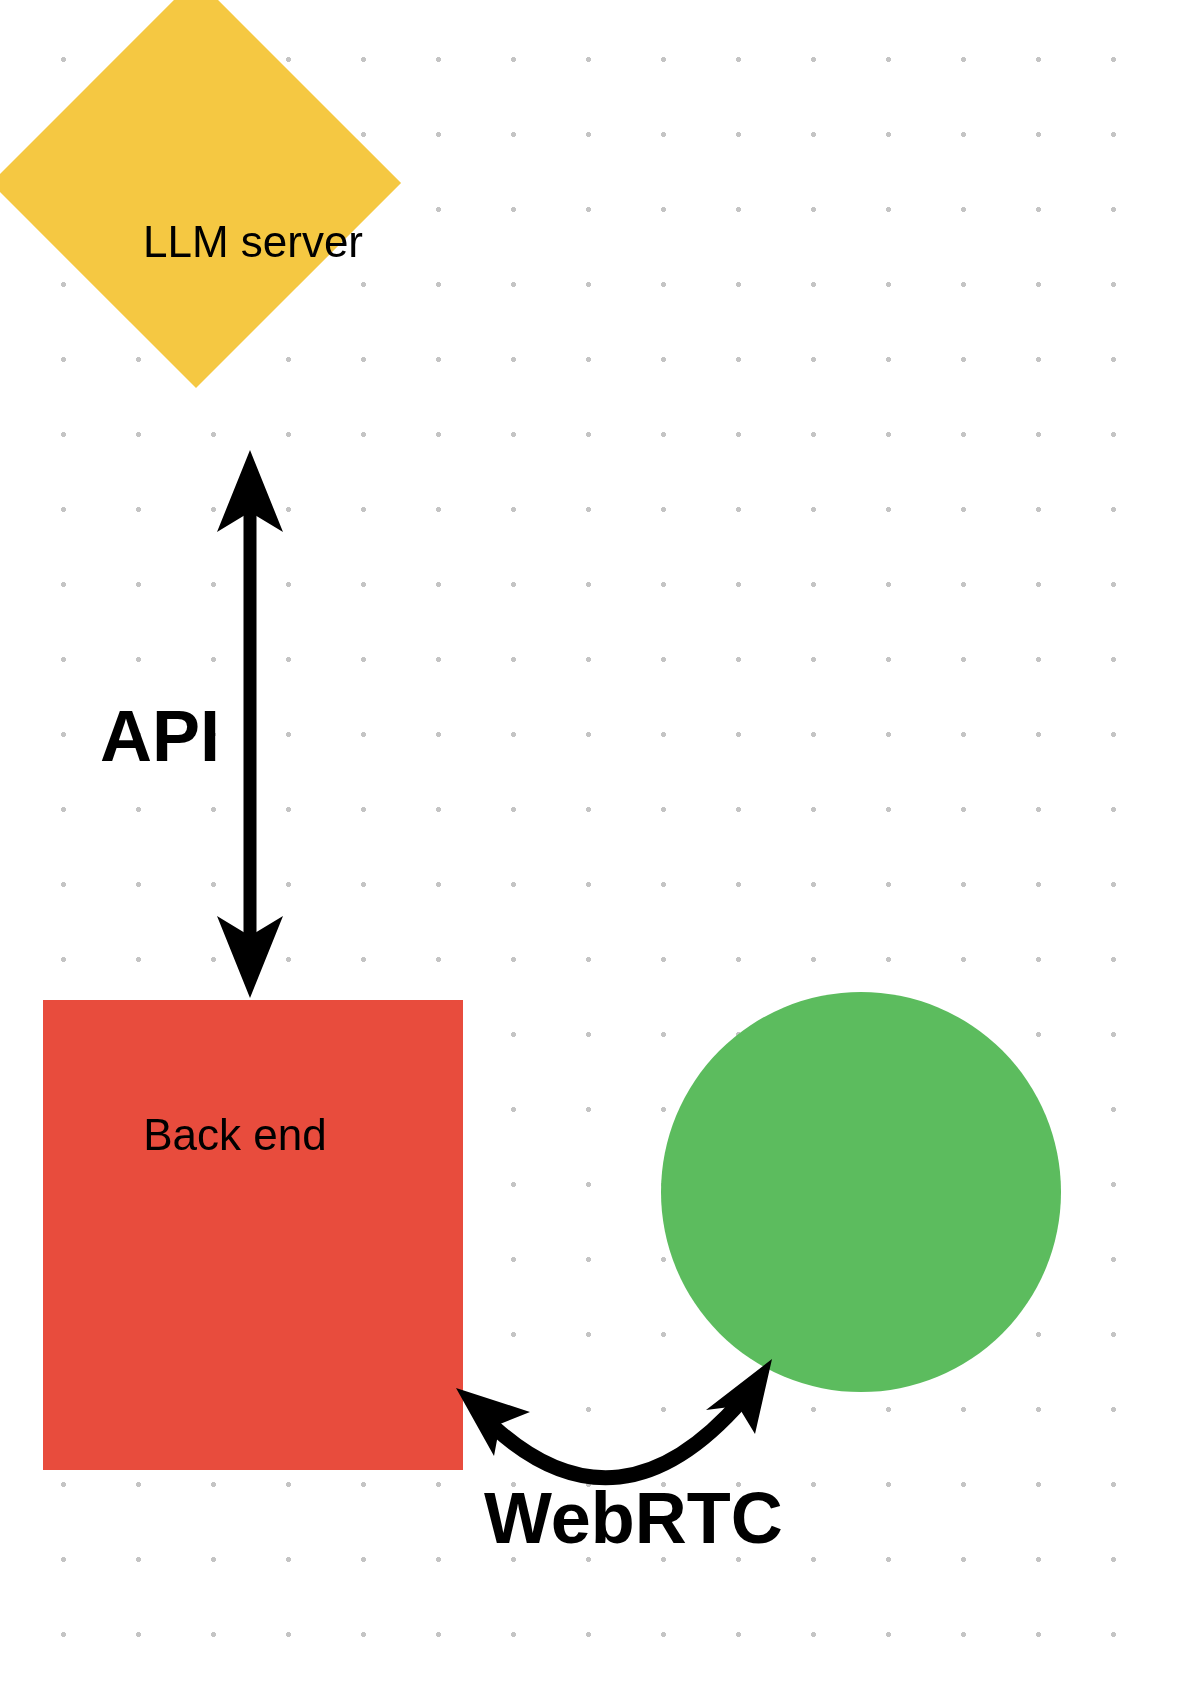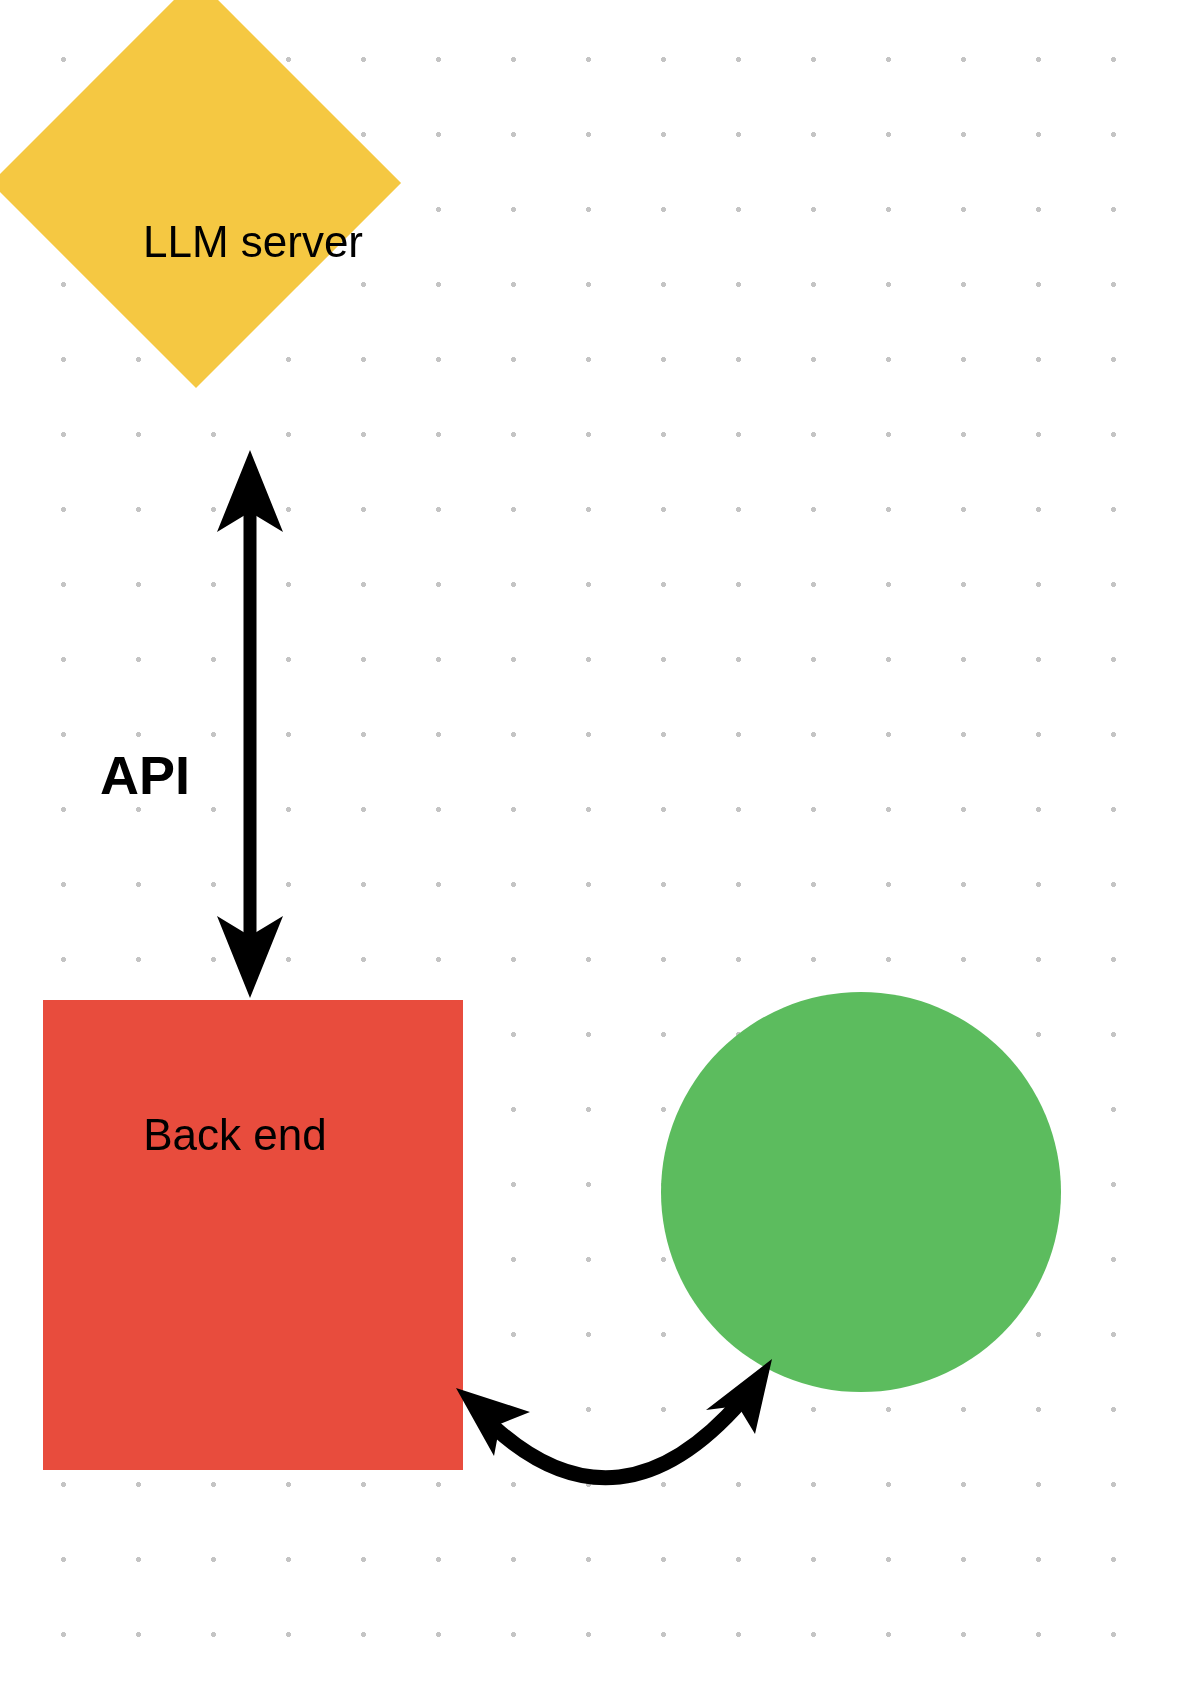--- a/index.html
+++ b/index.html
@@ -24,25 +24,24 @@
     color: #000000;
     font-size: 44px;
     font-weight: 400;
     line-height: 1;
     white-space: nowrap;
     text-align: center;
   }
   .edge-label {
     position: absolute;
     color: #000000;
-    font-size: 54px;
+    font-size: 72px;
     font-weight: 700;
     line-height: 1;
     white-space: nowrap;
-    margin-top: 48px;
   }
   #diamond-llm-server {
     position: absolute;
     left: 51px;
     top: 38px;
     width: 290px;
     height: 290px;
     transform: rotate(45deg);
   }
   #rect-back-end {
@@ -92,14 +91,15 @@
 
     <g>
       <path d="M 495 1428 Q 620 1540 742 1400" fill="none" stroke="#000000" stroke-width="15" stroke-linecap="butt"></path>
       <polygon points="456,1388 530,1412 500,1424 494,1456" fill="#000000"></polygon>
       <polygon points="772,1359 755,1434 738,1406 706,1410" fill="#000000"></polygon>
     </g>
   </svg>
 
   <div class="edge-label" style="left:100px; top:700px;">API</div>
 
+  <div class="edge-label" style="left:484px; top:1482px;">WebRTC</div>
 
 </div>
 
 </body></html>

